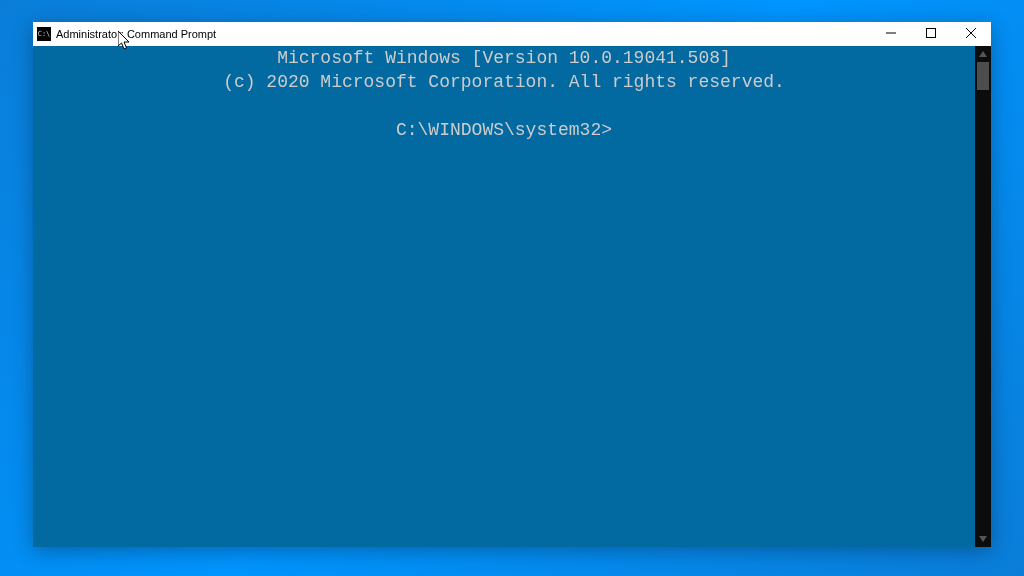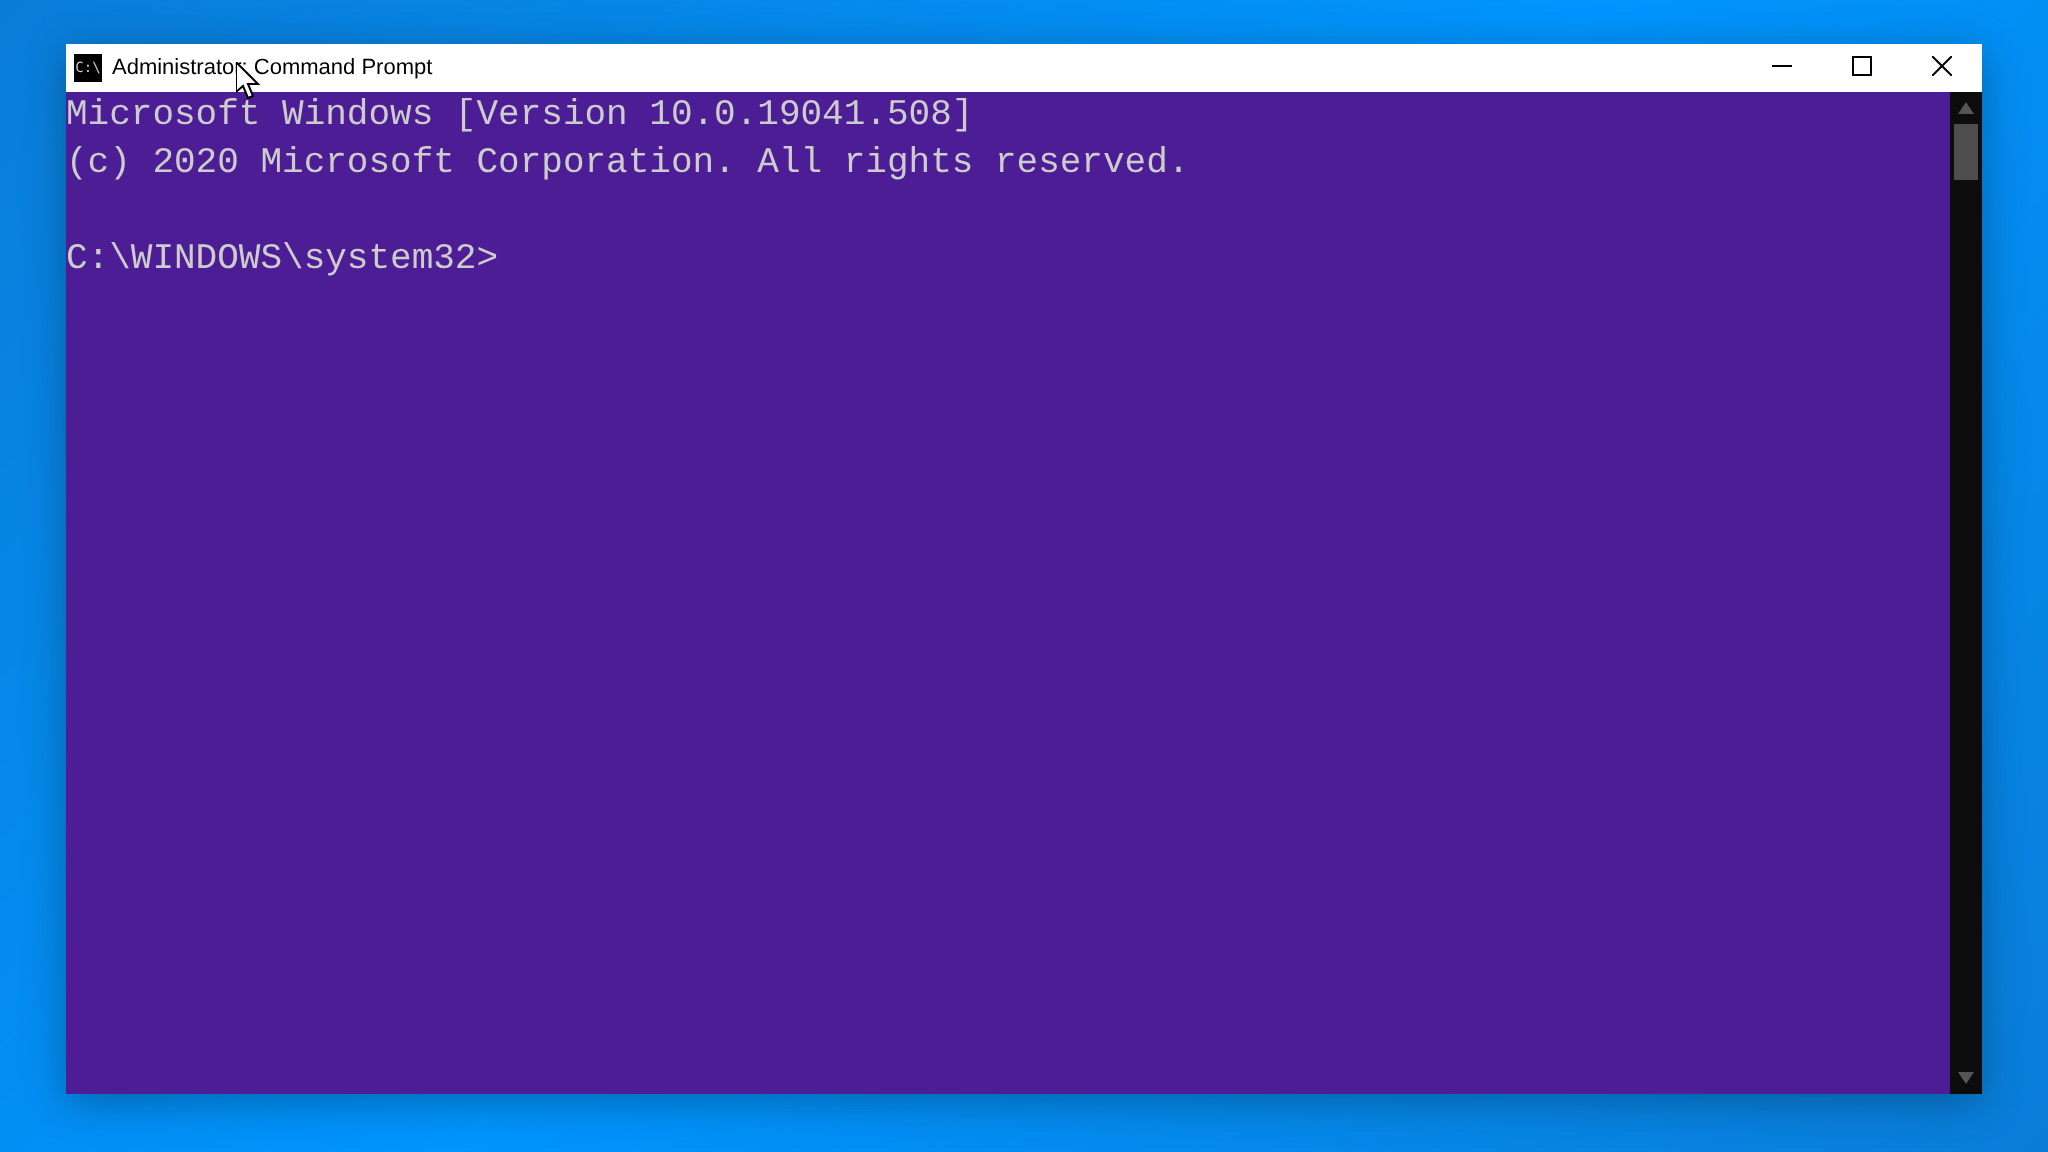--- a/index.html
+++ b/index.html
@@ -65,28 +65,29 @@
       cursor: default;
     }
     .win-btn svg { display: block; }
     .console-wrap {
       flex: 1;
       display: flex;
       background: #0c0c0c;
     }
     .console {
       flex: 1;
-      background: #4c1d95;
+      background: #0369a1;
       color: #cccccc;
       font-family: "Consolas", "Courier New", monospace;
       font-size: 18px;
       line-height: 24px;
       padding: 0 0 0 0;
       white-space: pre;
       overflow: hidden;
+      text-align: center;
     }
     .scrollbar {
       width: 16px;
       background: #0c0c0c;
       position: relative;
     }
     .scroll-thumb {
       position: absolute;
       top: 16px;
       left: 2px;

